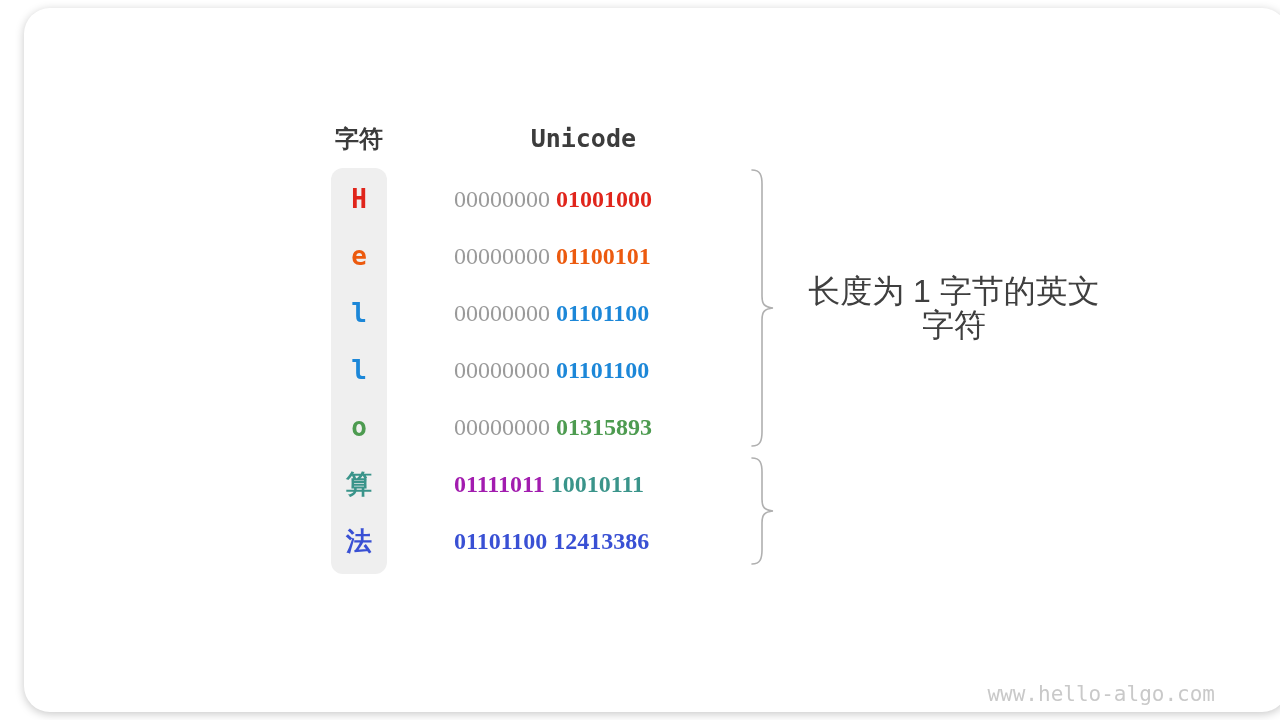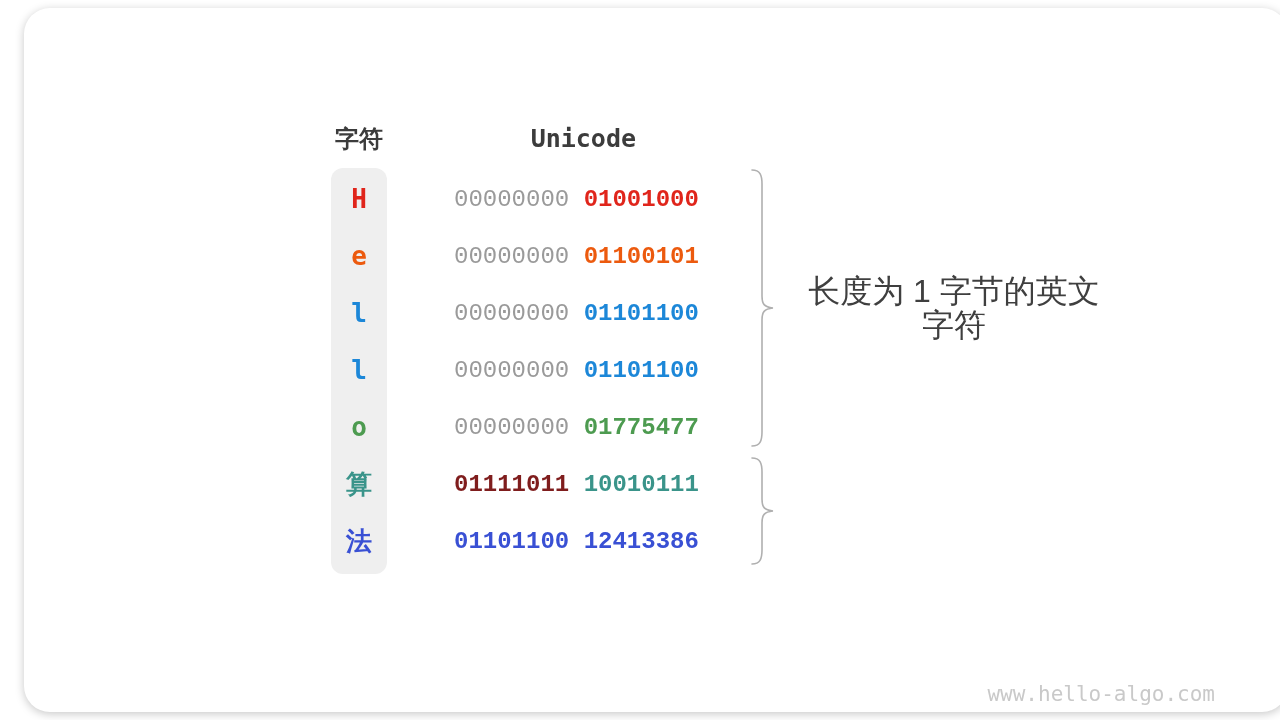--- a/index.html
+++ b/index.html
@@ -33,21 +33,21 @@
 
   .row { position: absolute; left: 0; height: 57px; width: 1280px; }
   .row .char {
     position: absolute; left: 307px; width: 56px; height: 57px;
     line-height: 57px; text-align: center;
     font-family: "DejaVu Sans Mono", monospace;
     font-size: 26px; font-weight: 700;
   }
   .row .binary {
     position: absolute; left: 430px; height: 57px; line-height: 57px;
-    font-family: Liberation Mono, monospace;
+    font-family: Liberation Serif, serif;
     font-size: 24px; white-space: pre;
   }
   .row .byte1.muted { color: #9a9a9a; font-weight: 400; }
   .row .byte1.bold, .row .byte2 { font-weight: 700; }
 
   .brace { position: absolute; left: 726px; }
   .brace path { fill: none; stroke: #b0b0b0; stroke-width: 1.6; stroke-linecap: round; }
 
   .anno { position: absolute; left: 780px; width: 300px; text-align: center; }
   .anno .line1 {
@@ -93,26 +93,26 @@
     <span class="binary"><span class="byte1 muted">00000000</span><span> </span><span class="byte2" style="color: rgb(28, 135, 216);">01101100</span></span>
   </div>
 
   <div class="row" style="top: 334px;">
     <span class="char" style="color: rgb(28, 135, 216);">l</span>
     <span class="binary"><span class="byte1 muted">00000000</span><span> </span><span class="byte2" style="color: rgb(28, 135, 216);">01101100</span></span>
   </div>
 
   <div class="row" style="top: 391px;">
     <span class="char" style="color: rgb(77, 155, 80);">o</span>
-    <span class="binary"><span class="byte1 muted">00000000</span><span> </span><span class="byte2" style="color: rgb(77, 155, 80);">01775477</span></span>
+    <span class="binary"><span class="byte1 muted">00000000</span><span> </span><span class="byte2" style="color: rgb(77, 155, 80);">01315893</span></span>
   </div>
 
   <div class="row" style="top: 448px;">
     <span class="char" style="color: rgb(58, 148, 138);">算</span>
-    <span class="binary"><span class="byte1 bold" style="color: #7f1d1d;">01111011</span><span> </span><span class="byte2" style="color: rgb(58, 148, 138);">10010111</span></span>
+    <span class="binary"><span class="byte1 bold" style="color: #a21caf;">01111011</span><span> </span><span class="byte2" style="color: rgb(58, 148, 138);">10010111</span></span>
   </div>
 
   <div class="row" style="top: 505px;">
     <span class="char" style="color: rgb(57, 80, 212);">法</span>
     <span class="binary"><span class="byte1 bold" style="color: rgb(57, 80, 212);">01101100</span><span> </span><span class="byte2" style="color: rgb(57, 80, 212);">12413386</span></span>
   </div>
 </div>
 
   <svg class="brace" style="top:161px" width="26" height="278" viewBox="0 0 26 278">
     <path d="M2,1 C10,1 12,6 12,15 L12,127 C12,135 14,138 23,139 C14,140 12,143 12,151 L12,263 C12,272 10,277 2,277"></path>

